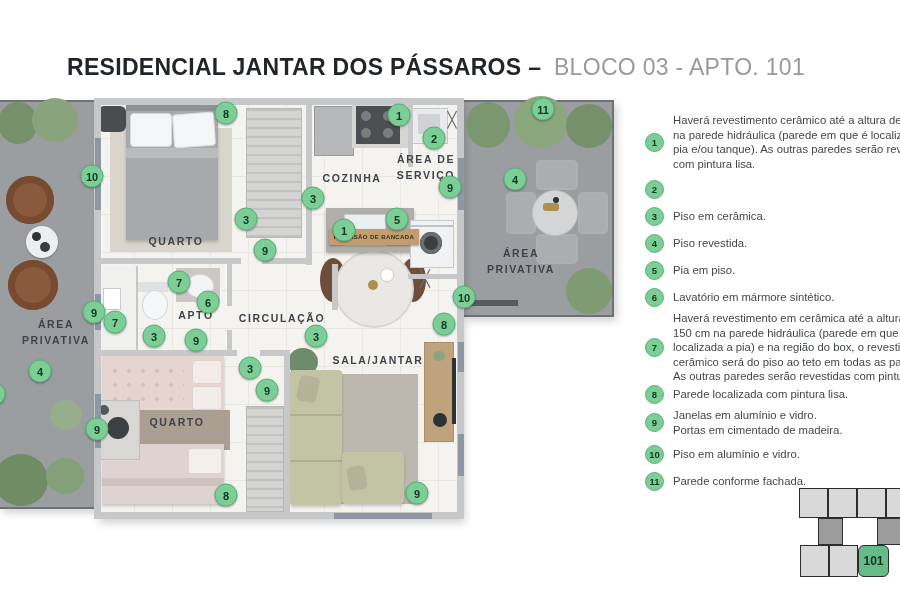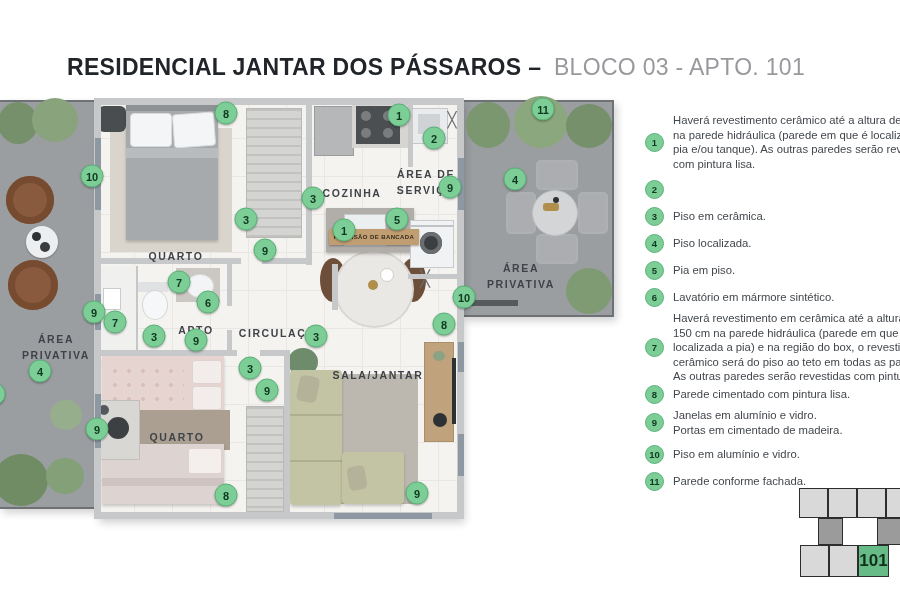--- a/index.html
+++ b/index.html
@@ -24,41 +24,41 @@
   .plant{border-radius:50%;}
   .wall{position:absolute;background:#c6c8ca;z-index:5;}
   .win{position:absolute;background:#8d98a2;z-index:6;}
   .ghost{border:2px solid #aeb1b2;background:rgba(245,245,245,.18);border-radius:5px;}
   .slats{background:#d4d4d3;border:1px solid #b9b9b8;
     background-image:repeating-linear-gradient(180deg,#c2c2c1 0 2px,transparent 2px 9px);}
 
   
   #labels,#markers,#blockmap{position:absolute;left:0;top:0;width:900px;height:600px;z-index:8;}
   .room-label{position:absolute;transform:translate(-50%,-50%);text-align:center;
-    font-size:10.5px;font-weight:700;letter-spacing:1.6px;color:#3f4348;line-height:1.5;white-space:nowrap;margin-top:15px;}
+    font-size:10.5px;font-weight:700;letter-spacing:1.6px;color:#3f4348;line-height:1.5;white-space:nowrap;}
   .tag{position:absolute;transform:translate(-50%,-50%);z-index:7;width:84px;padding:5px 3px;
     background:#c09e72;color:#342c1d;font-size:6px;font-weight:700;letter-spacing:.4px;text-align:center;
     box-shadow:0 1px 2px rgba(0,0,0,.35);}
   .marker{position:absolute;transform:translate(-50%,-50%);width:21px;height:21px;border-radius:50%;
     background:#7ccd96;border:1px solid #58b377;color:#0f3a20;font-weight:bold;font-size:11px;
     display:flex;align-items:center;justify-content:center;box-shadow:0 1px 2px rgba(0,0,0,.3);z-index:9;}
 
   
   .legend{position:absolute;left:645px;top:0;width:300px;height:600px;}
   .legend-item{position:absolute;left:0;display:flex;align-items:center;gap:9px;}
   .lcircle{flex:0 0 auto;width:17px;height:17px;border-radius:50%;background:#7ccd96;border:1px solid #58b377;
     color:#0f3a20;font-weight:bold;font-size:9.5px;display:flex;align-items:center;justify-content:center;}
   .ltext{font-size:11.3px;line-height:14.6px;color:#42474c;white-space:nowrap;}
 
   
   .bcell{position:absolute;box-sizing:border-box;border:1px solid #2d2d2d;
     display:flex;align-items:center;justify-content:center;}
   .bcell.light{background:#d9d9d9;}
   .bcell.dark{background:#9b9b9b;}
-  .bcell.unit{background:#67bb87;font-weight:bold;font-size:17px;color:#13301d;}
+  .bcell.unit{background:#67bb87;font-weight:bold;font-size:12px;color:#13301d;border-radius:6px;}
 </style>
 </head>
 <body>
 
 <div id="app">
 
   <div class="title">
     <span class="t-main">RESIDENCIAL JANTAR DOS PÁSSAROS –</span>
     <span class="t-sub">BLOCO 03 - APTO. 101</span>
   </div>
@@ -279,21 +279,21 @@
         </div>
         <div class="legend-item" style="top: 207px;">
           <span class="lcircle">3</span>
           <div class="ltext">
             <div>Piso em cerâmica.</div>
           </div>
         </div>
         <div class="legend-item" style="top: 234px;">
           <span class="lcircle">4</span>
           <div class="ltext">
-            <div>Piso localizada.</div>
+            <div>Piso revestida.</div>
           </div>
         </div>
         <div class="legend-item" style="top: 261px;">
           <span class="lcircle">5</span>
           <div class="ltext">
             <div>Pia em piso.</div>
           </div>
         </div>
         <div class="legend-item" style="top: 288px;">
           <span class="lcircle">6</span>
@@ -307,21 +307,21 @@
             <div>Haverá revestimento em cerâmica até a altura d</div>
             <div>150 cm na parede hidráulica (parede em que é</div>
             <div>localizada a pia) e na região do box, o revestim</div>
             <div>cerâmico será do piso ao teto em todas as pare</div>
             <div>As outras paredes serão revestidas com pintura</div>
           </div>
         </div>
         <div class="legend-item" style="top: 385px;">
           <span class="lcircle">8</span>
           <div class="ltext">
-            <div>Parede cimentado com pintura lisa.</div>
+            <div>Parede localizada com pintura lisa.</div>
           </div>
         </div>
         <div class="legend-item" style="top: 408px;">
           <span class="lcircle">9</span>
           <div class="ltext">
             <div>Janelas em alumínio e vidro.</div>
             <div>Portas em cimentado de madeira.</div>
           </div>
         </div>
         <div class="legend-item" style="top: 445px;">

